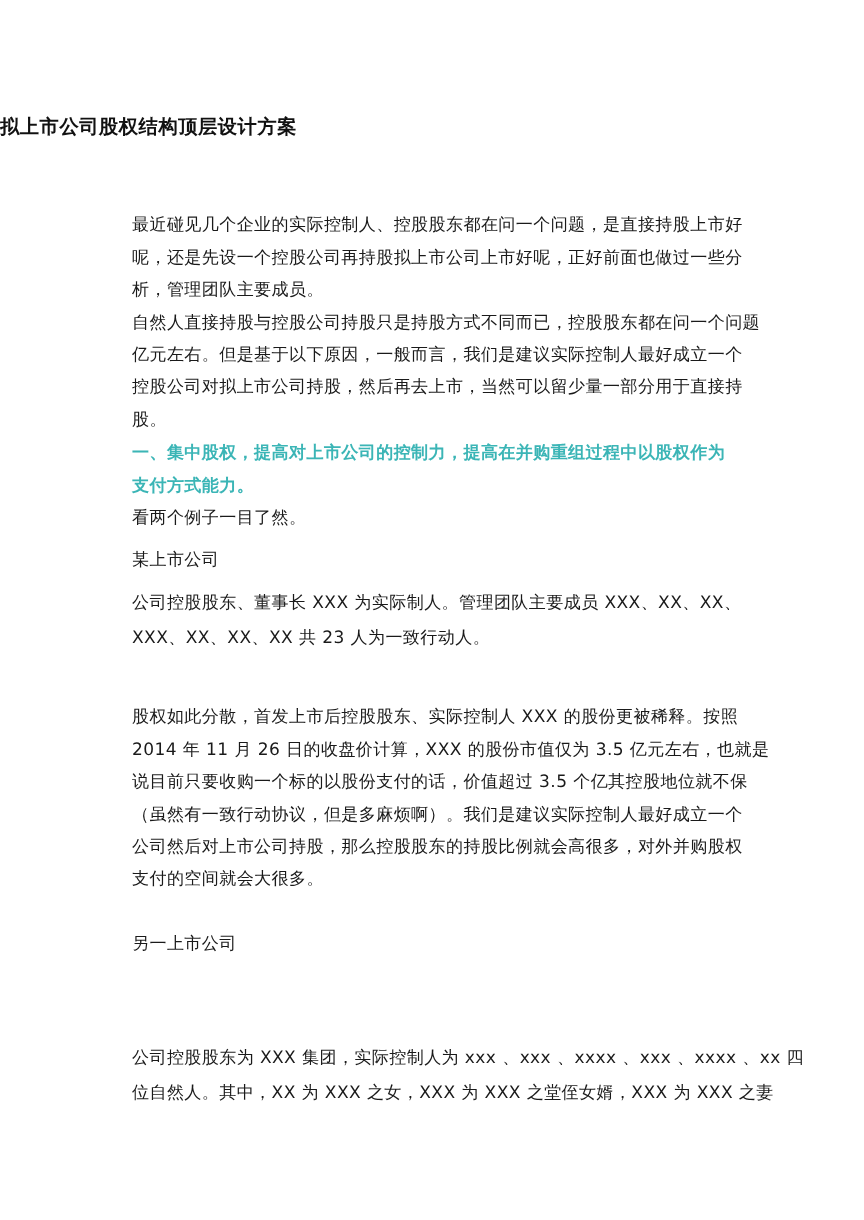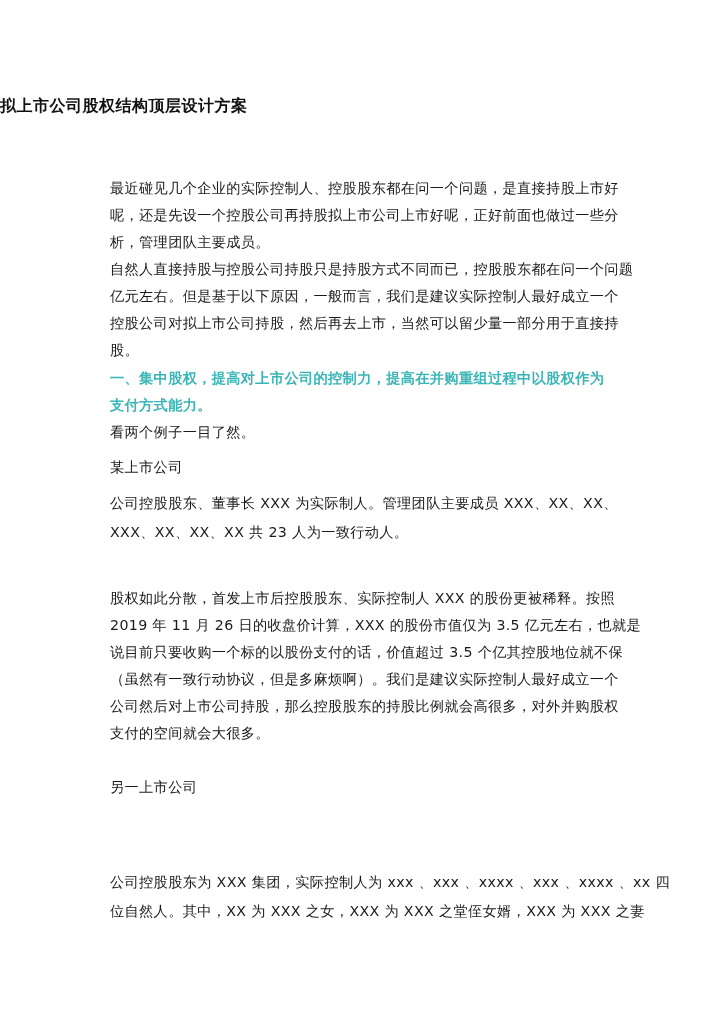--- a/index.html
+++ b/index.html
@@ -39,21 +39,21 @@
   <div class="line" style="top:422px">看两个例子一目了然。</div>
   <div class="line" style="top:457px">某上市公司</div>
 
   <div>
     <div class="line" style="top:493px">公司控股股东、董事长 XXX 为实际制人。管理团队主要成员 XXX、XX、XX、</div>
     <div class="line" style="top:522px">XXX、XX、XX、XX 共  23 人为一致行动人。</div>
   </div>
 
   <div>
     <div class="line" style="top:588px">股权如此分散，首发上市后控股股东、实际控制人 XXX 的股份更被稀释。按照</div>
-    <div class="line" style="top:615px">2019 年 11 月 26 日的收盘价计算，XXX 的股份市值仅为 3.5 亿元左右，也就是</div>
+    <div class="line" style="top:615px">2014 年 11 月 26 日的收盘价计算，XXX 的股份市值仅为 3.5 亿元左右，也就是</div>
     <div class="line" style="top:642px">说目前只要收购一个标的以股份支付的话，价值超过 3.5 个亿其控股地位就不保</div>
     <div class="line" style="top:669px">（虽然有一致行动协议，但是多麻烦啊）。我们是建议实际控制人最好成立一个</div>
     <div class="line" style="top:696px">公司然后对上市公司持股，那么控股股东的持股比例就会高很多，对外并购股权</div>
     <div class="line" style="top:723px">支付的空间就会大很多。</div>
   </div>
 
   <div class="line" style="top:777px">另一上市公司</div>
 
   <div>
     <div class="line" style="top:872px">公司控股股东为 XXX 集团，实际控制人为 xxx 、xxx 、xxxx 、xxx 、xxxx 、xx 四</div>

